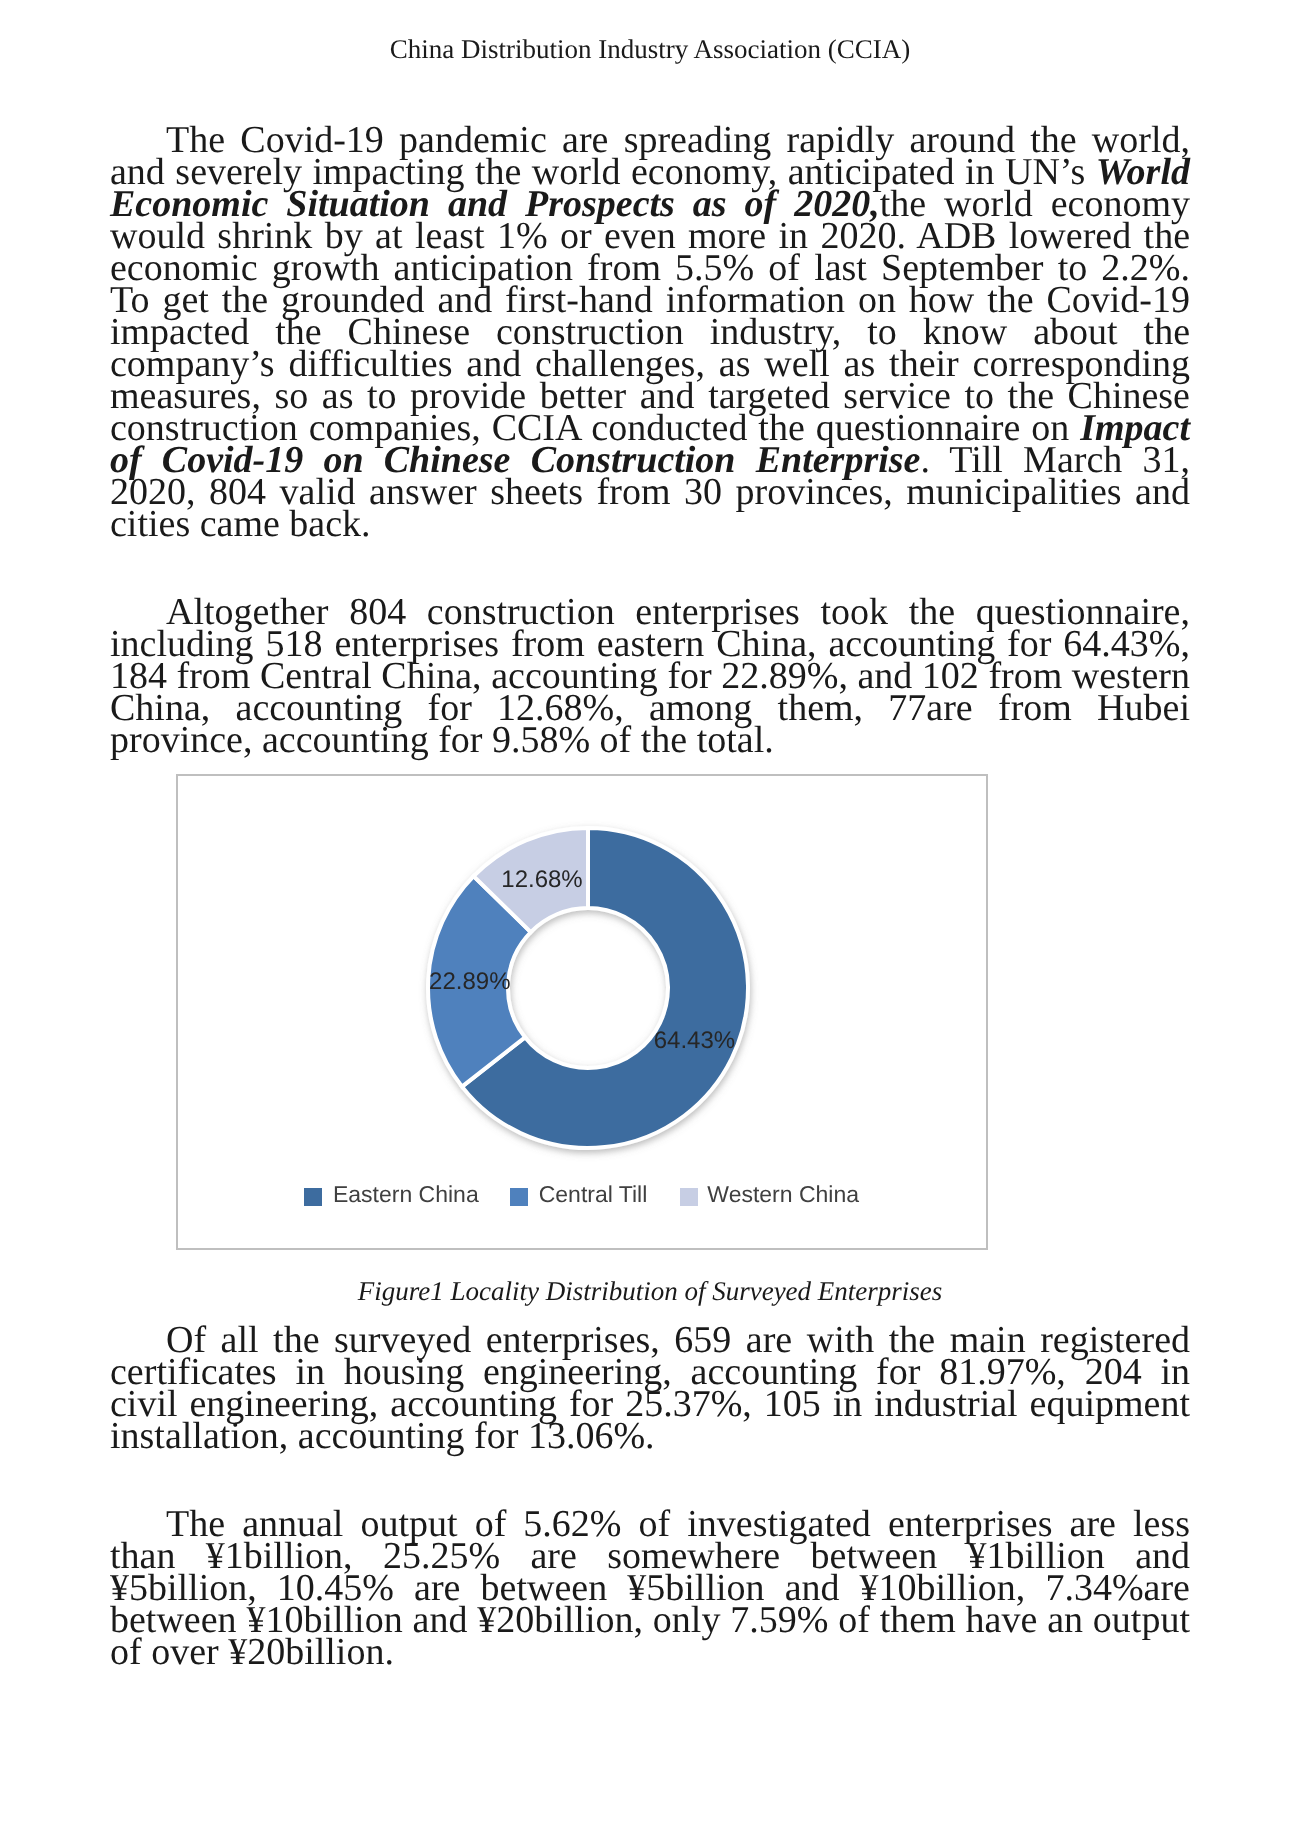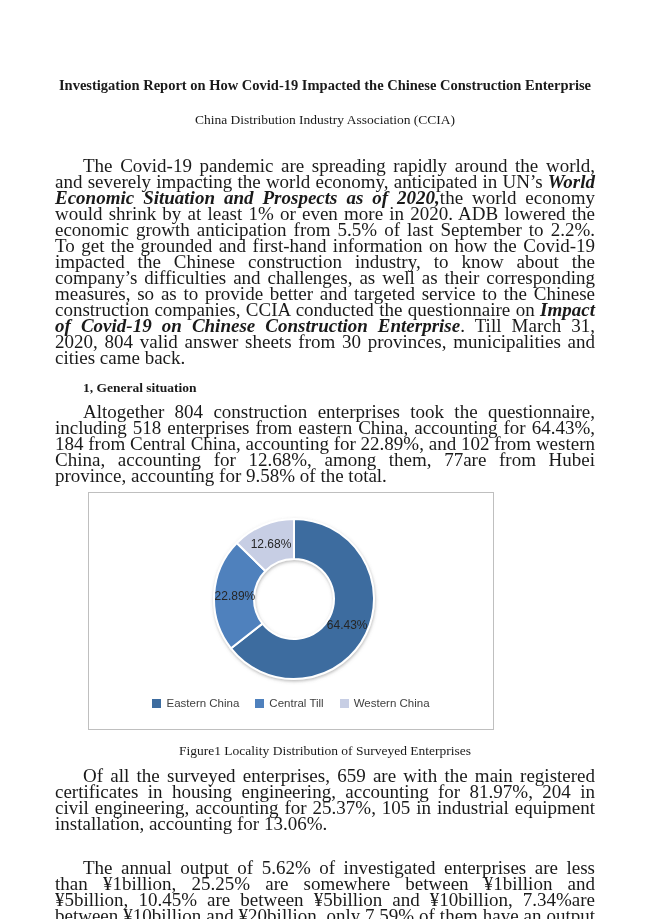--- a/index.html
+++ b/index.html
@@ -70,35 +70,34 @@
   .legend-item { display: flex; align-items: center; }
   .legend-swatch {
     width: 9px; height: 9px;
     display: inline-block;
     margin-right: 5px;
   }
   figcaption.fig-caption {
     margin-top: 12px;
     font-size: 13.5px;
     line-height: 18px;
+    font-style: italic;
     text-align: center;
   }
 </style>
 </head>
 <body>
 
 <div class="page">
 
-  <h1 class="doc-title">Investigation Report on How Covid-19 Impacted the Chinese Construction Enterprise</h1>
 
   <div class="doc-subtitle">China Distribution Industry Association (CCIA)</div>
 
   <p class="body-para"><span>The Covid-19 pandemic are spreading rapidly around the world, and severely impacting the world economy, anticipated in UN’s </span><span style="font-weight: bold; font-style: italic;">World Economic Situation and Prospects as of 2020,</span><span>the world economy would shrink by at least 1% or even more in 2020. ADB lowered the economic growth anticipation from 5.5% of last September to 2.2%. To get the grounded and first-hand information on how the Covid-19 impacted the Chinese construction industry, to know about the company’s difficulties and challenges, as well as their corresponding measures, so as to provide better and targeted service to the Chinese construction companies, CCIA conducted the questionnaire on </span><span style="font-weight: bold; font-style: italic;">Impact of Covid-19 on Chinese Construction Enterprise</span><span>. Till March 31, 2020, 804 valid answer sheets from 30 provinces, municipalities and cities came back.</span></p>
 
-  <h2 class="sec-heading">1, General situation</h2>
 
   <p class="body-para"><span>Altogether 804 construction enterprises took the questionnaire, including 518 enterprises from eastern China, accounting for 64.43%, 184 from Central China, accounting for 22.89%, and 102 from western China, accounting for 12.68%, among them, 77are from Hubei province, accounting for 9.58% of the total.</span></p>
 
   <figure class="chart-figure">
     <div class="chart-box">
       <svg id="donut-svg" width="404" height="196" viewBox="0 0 404 196" aria-hidden="true">
         <defs>
           <filter id="ds" x="-30%" y="-30%" width="160%" height="160%">
             <feDropShadow dx="0.5" dy="1.5" stdDeviation="1.8" flood-color="#7a7a7a" flood-opacity="0.5"></feDropShadow>
           </filter>

